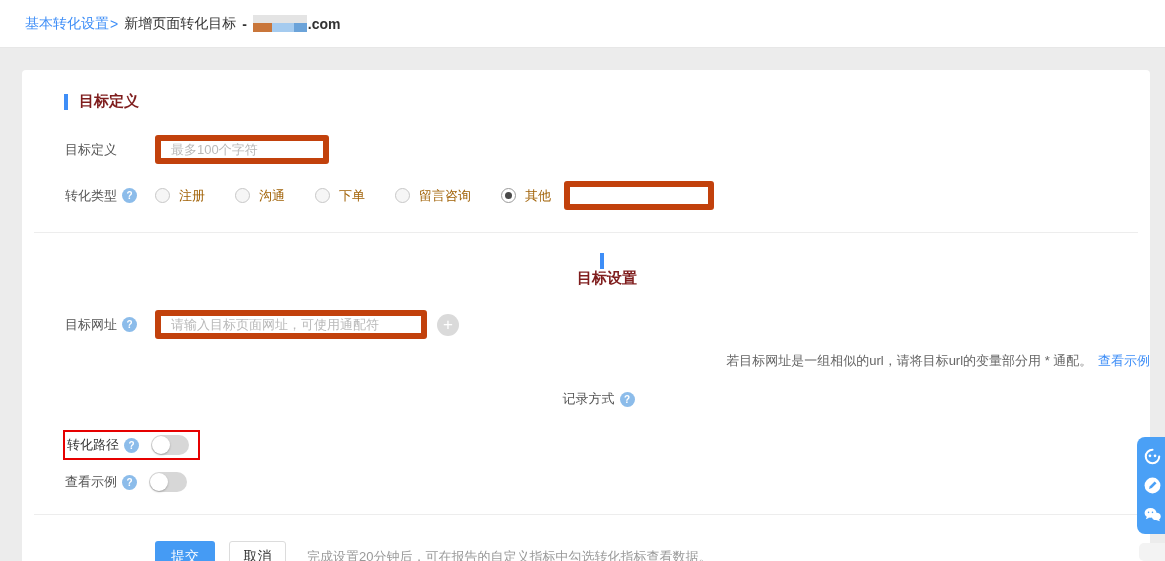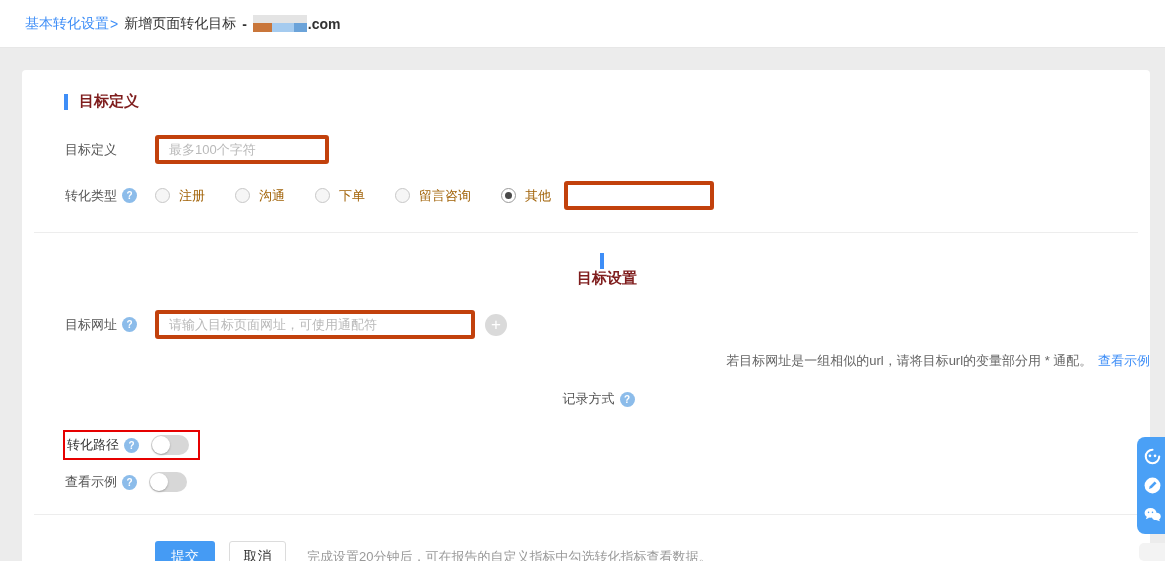--- a/index.html
+++ b/index.html
@@ -23,25 +23,25 @@
   .card { position:absolute; top:70px; left:22px; width:1128px; height:491px; background:#fff; border-radius:4px 4px 0 0; }
   .section-head { display:flex; align-items:center; margin:22px 0 0 42px; }
   .section-bar { width:4px; height:16px; background:#3e8ef7; margin-right:11px; }
   .section-title { font-size:15px; font-weight:bold; color:#7f1d1d; }
 
   .row { display:flex; align-items:center; margin-left:43px; }
   .label-cell { display:flex; align-items:center; width:90px; flex-shrink:0; }
   .f-label { font-size:13px; color:#555; }
   .help-ico { display:inline-flex; align-items:center; justify-content:center; width:15px; height:15px; border-radius:50%; background:#8cbcea; color:#fff; font-size:10px; font-weight:bold; margin-left:5px; cursor:pointer; flex-shrink:0; }
 
-  input[type=text] { height:29px; border:4px solid #c2410c; border-radius:3px; padding:8px 10px; font-size:13px; color:#333; outline:none; font-family:inherit; }
+  input[type=text] { height:29px; border:6px solid #c2410c; border-radius:3px; padding:8px 10px; font-size:13px; color:#333; outline:none; font-family:inherit; }
   input[type=text]::placeholder { color:#b9b9b9; }
   .inp-name { width:174px; }
   .inp-other { width:150px; height:30px; }
-  .inp-url { width:320px; }
+  .inp-url { width:272px; }
 
   .radio-item { display:flex; align-items:center; margin-right:30px; cursor:pointer; }
   .radio { position:relative; width:15px; height:15px; border:1px solid #c7c7c7; border-radius:50%; background:#f6f6f6; margin-right:9px; flex-shrink:0; }
   .radio.checked { background:#fff; border-color:#9a9a9a; }
   .radio.checked::after { content:""; position:absolute; left:3px; top:3px; width:7px; height:7px; border-radius:50%; background:#4a4a4a; }
   .radio-label { font-size:13px; color:#a16207; }
 
   .plus-btn { display:inline-flex; align-items:center; justify-content:center; width:22px; height:22px; border-radius:50%; background:#dadada; color:#fff; font-size:17px; line-height:1; margin-left:10px; cursor:pointer; }
 
   .hint-row { margin:13px 0 0 133px; font-size:13px; color:#666;text-align:right; }

